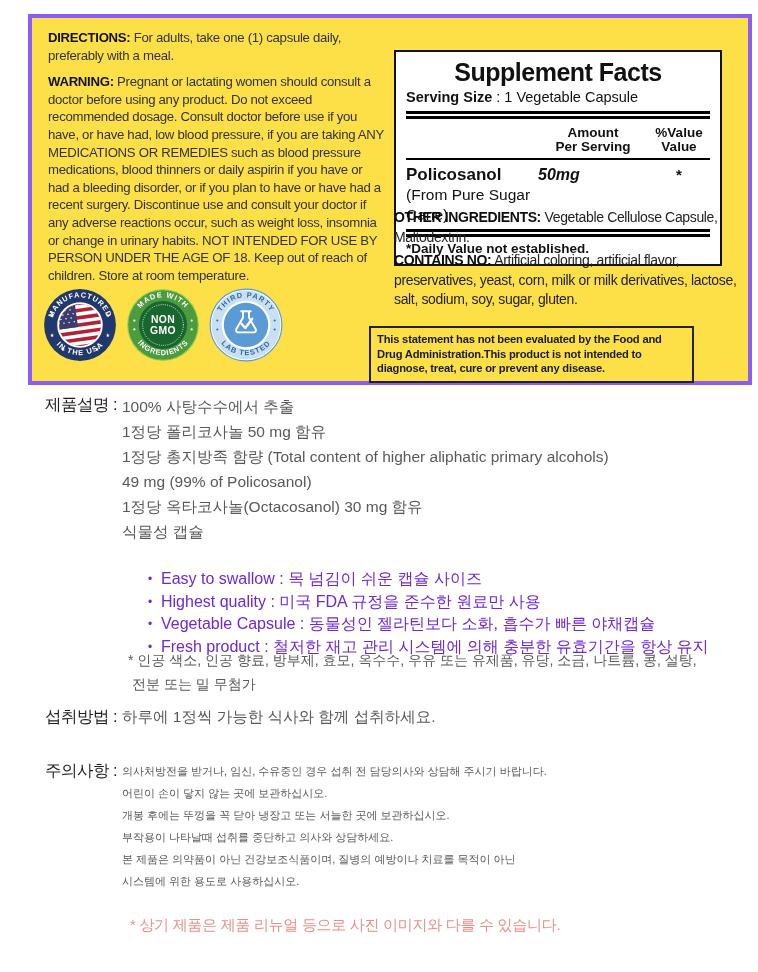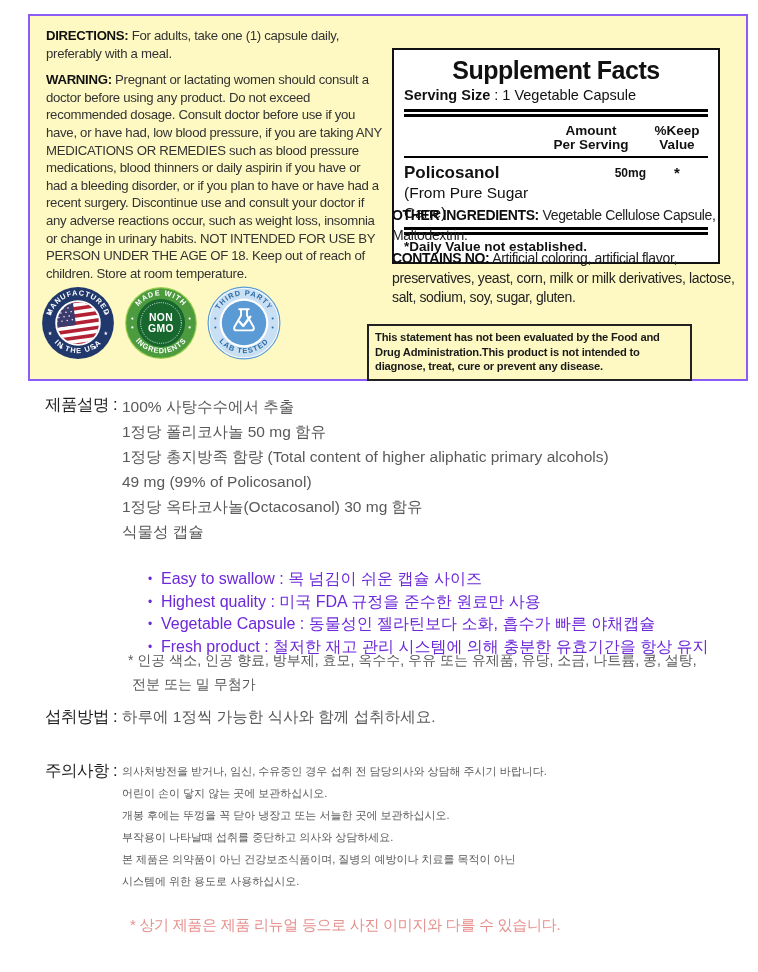--- a/index.html
+++ b/index.html
@@ -6,21 +6,21 @@
   body {
     width: 758px; height: 972px; position: relative; overflow: hidden;
     font-family: "Liberation Sans", sans-serif;
     -webkit-font-smoothing: antialiased;
   }
 
   
   .top-box {
     position: absolute; left: 28px; top: 14px;
     width: 716px; height: 363px;
-    border: 2px solid #8b5cf6; background: #fef9c3;
+    border: 4px solid #8b5cf6; background: #fde047;
   }
 
   
   .left-col {
     position: absolute; left: 16px; top: 11px; width: 336px;
     font-size: 13.2px; line-height: 17.6px; color: #333;
     letter-spacing: -0.3px;
   }
   .left-col p { margin: 0 0 9px 0; }
   .left-col b { color: #111; }
@@ -44,21 +44,21 @@
   .rule-thin { border-top: 2px solid #000; }
   .sf-header { display: flex; padding: 7px 0 4px; }
   .sf-header .spacer { flex: 1; }
   .sf-col-h { font-weight: bold; font-size: 13.5px; line-height: 14px; text-align: center; }
   .col-amount { width: 110px; }
   .col-dv { width: 62px; }
   .sf-row { display: flex; align-items: flex-start; padding: 5px 0 4px; }
   .sf-name { flex: 1; }
   .sf-name .nm { font-weight: bold; font-size: 17px; line-height: 20px; }
   .sf-name .sub { font-size: 15.5px; line-height: 20px; }
-  .sf-amt { width: 110px; text-align: right; font-weight: bold; font-size: 12px; line-height: 20px; }
+  .sf-amt { width: 110px; text-align: left; font-weight: bold; font-size: 16px; line-height: 20px; font-style: italic; }
   .sf-dv { width: 62px; text-align: center; font-weight: bold; font-size: 15px; line-height: 20px; }
   .sf-footnote { font-size: 13.5px; font-weight: bold; line-height: 16px; padding: 4px 0 7px; }
 
   
   .right-p {
     position: absolute; left: 362px; width: 344px;
     font-size: 14px; line-height: 19.5px; color: #222; letter-spacing: -0.35px;
   }
   .right-p b { color: #0d0d0d; }
   .p-other { top: 190px; }
@@ -224,21 +224,21 @@
     <div class="sf-title">Supplement Facts</div>
     <div class="sf-serving"><b>Serving Size</b><span> : 1 Vegetable Capsule</span></div>
     <div class="rule-double"></div>
     <div class="sf-header">
       <div class="spacer"></div>
       <div class="sf-col-h col-amount">
         <div>Amount</div>
         <div>Per Serving</div>
       </div>
       <div class="sf-col-h col-dv">
-        <div>%Keep</div>
+        <div>%Value</div>
         <div>Value</div>
       </div>
     </div>
     <div class="rule-thin"></div>
     <div class="sf-row">
       <div class="sf-name">
         <div class="nm">Policosanol</div>
         <div class="sub">(From Pure Sugar Cane)</div>
       </div>
       <div class="sf-amt">50mg</div>

